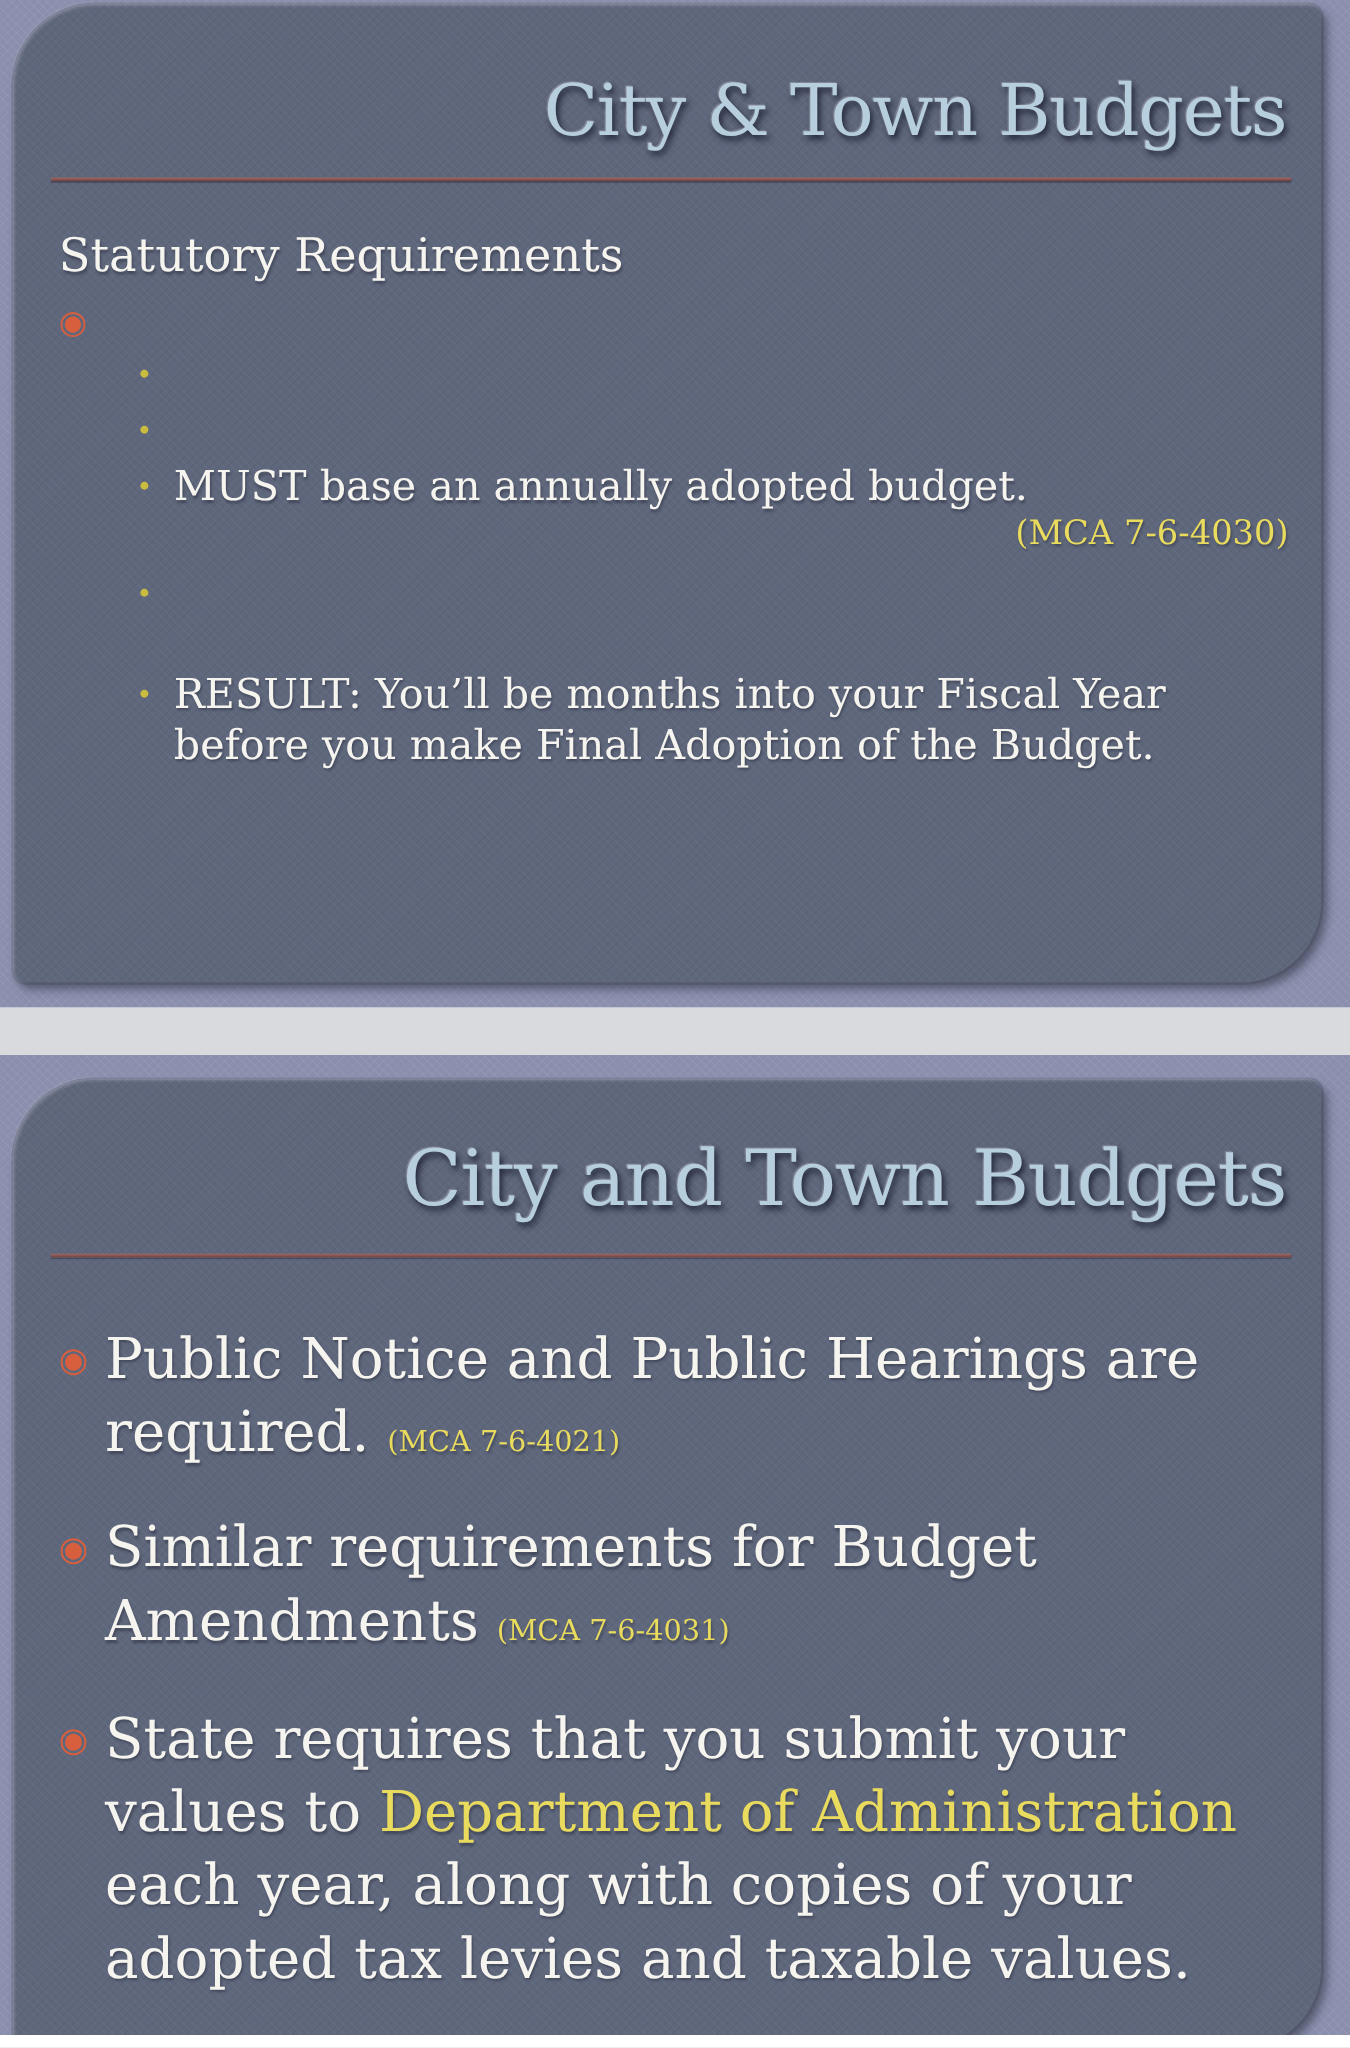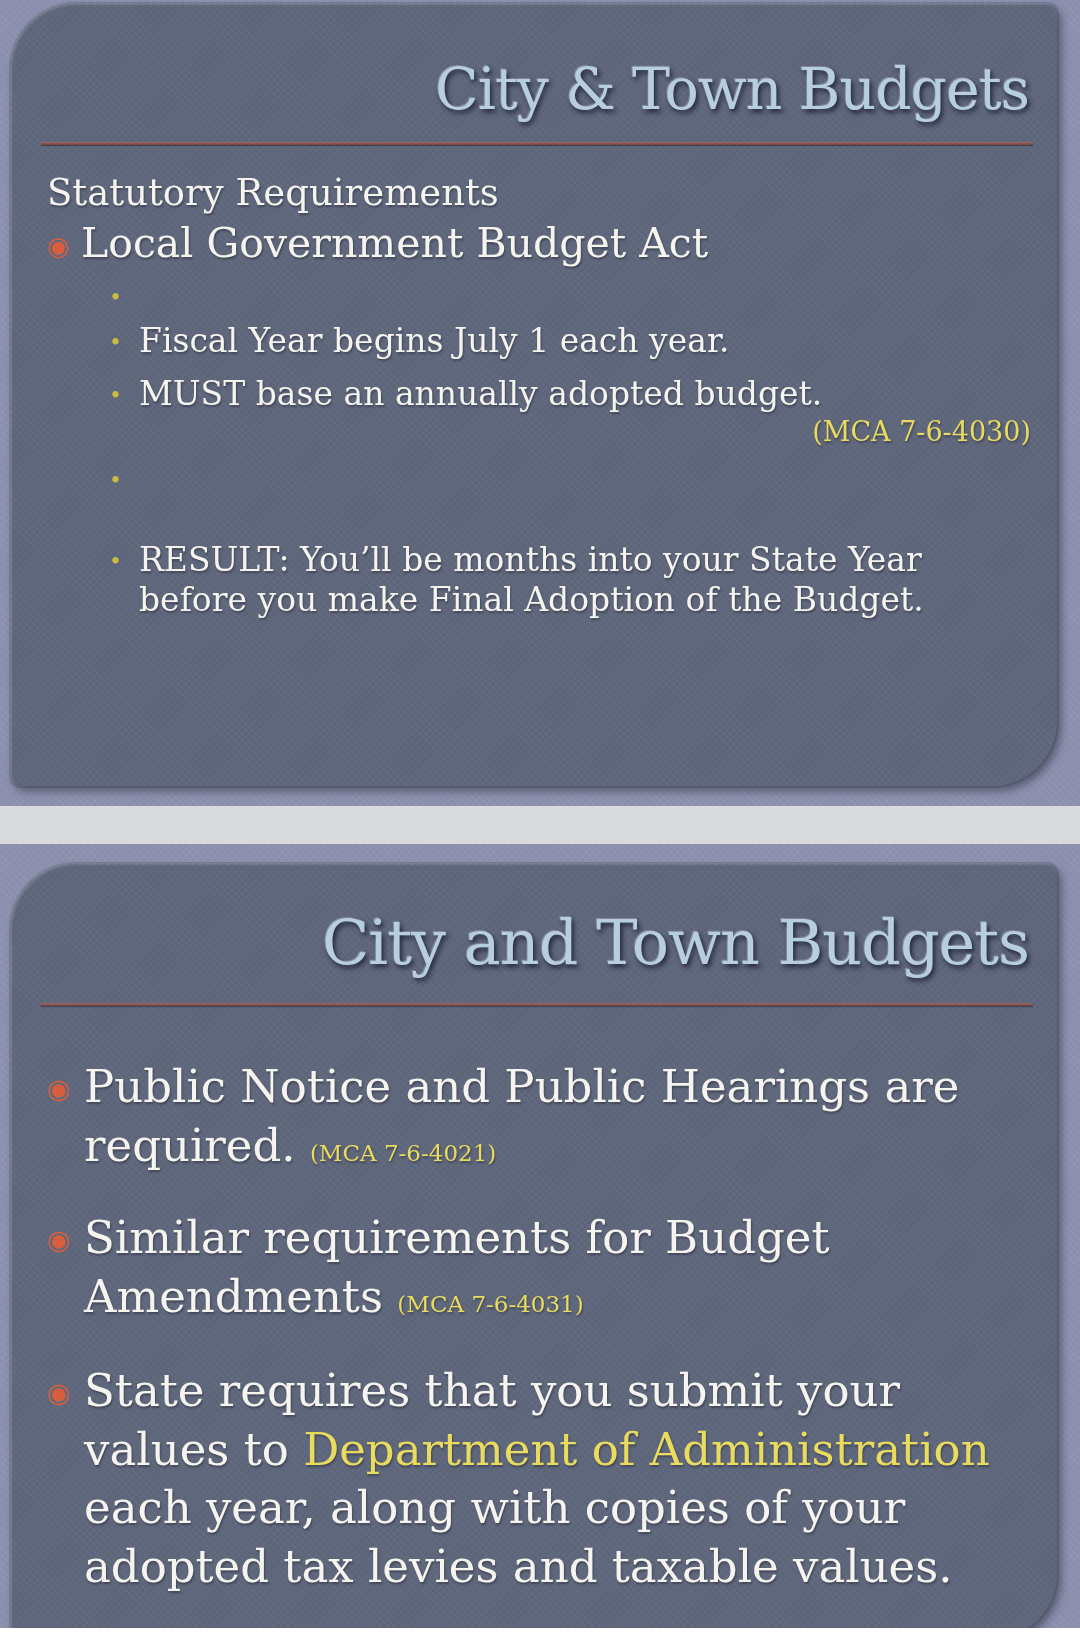--- a/index.html
+++ b/index.html
@@ -43,21 +43,21 @@
   .slide1 .title{padding:54px 28px 0 0;font-size:57px;}
   .slide2 .title{padding:44px 28px 0 0;font-size:62px;}
   .rule{
     height:3px;margin:20px 24px 0 30px;
     background:linear-gradient(#a06a66,#6d413f);
     box-shadow:0 1px 1px rgba(30,33,48,.55);
   }
   .slide2 .rule{margin-top:26px;}
 
   .body1{padding:26px 26px 0 36px;color:#f6f4ef;
-    text-shadow:1px 2px 2px rgba(30,33,48,.45);}
+    text-shadow:1px 2px 2px rgba(30,33,48,.45);margin-top:12px;}
   .body2{padding:26px 26px 0 36px;color:#f6f4ef;
     text-shadow:1px 2px 2px rgba(30,33,48,.45);}
 
   .heading{margin:0;font-size:37px;line-height:1.2;}
   .row{display:flex;align-items:flex-start;}
   .l1{font-size:41px;line-height:1.2;margin-top:4px;}
   .l1 .marker{flex:0 0 34px;font-size:26px;line-height:1;padding-top:14px;color:#d85f3d;text-shadow:none;}
   .sub{font-size:33px;line-height:1.22;padding-left:62px;}
   .sub .marker{flex:0 0 30px;font-size:22px;line-height:1;padding-top:11px;color:#c9bc3f;text-shadow:none;}
   .yellow{color:#e9db5e;}
@@ -83,47 +83,45 @@
   <section class="slide slide1">
     <div class="panel">
       <h1 class="title">City &amp; Town Budgets</h1>
       <div class="rule"></div>
 
       <div class="body1">
         <p class="heading">Statutory Requirements</p>
 
         <div class="row l1">
           <span class="marker">◉</span>
-          <span class="text">Local Government Budget Act</span>
         </div>
 
         <div class="row sub mt8">
           <span class="marker">•</span>
         </div>
 
         <div class="row sub mt12">
           <span class="marker">•</span>
-          <span class="text">Fiscal Year begins July 1 each year.</span>
         </div>
 
         <div class="row sub mt12">
           <span class="marker">•</span>
           <span class="text">MUST base an annually adopted budget.</span>
         </div>
         <div class="sub-cite cite cite-sm">(MCA 7-6-4030)</div>
 
         <div class="row sub mt12">
           <span class="marker">•</span>
         </div>
 
         <div class="spacer"></div>
 
         <div class="row sub">
           <span class="marker">•</span>
-          <span class="text w800">RESULT:  You’ll be months into your State Year before you make Final Adoption of the Budget.</span>
+          <span class="text w800">RESULT:  You’ll be months into your Fiscal Year before you make Final Adoption of the Budget.</span>
         </div>
       </div>
     </div>
   </section>
 
   <div class="band"></div>
 
   <section class="slide slide2">
     <div class="panel">
       <h1 class="title">City and Town Budgets</h1>

